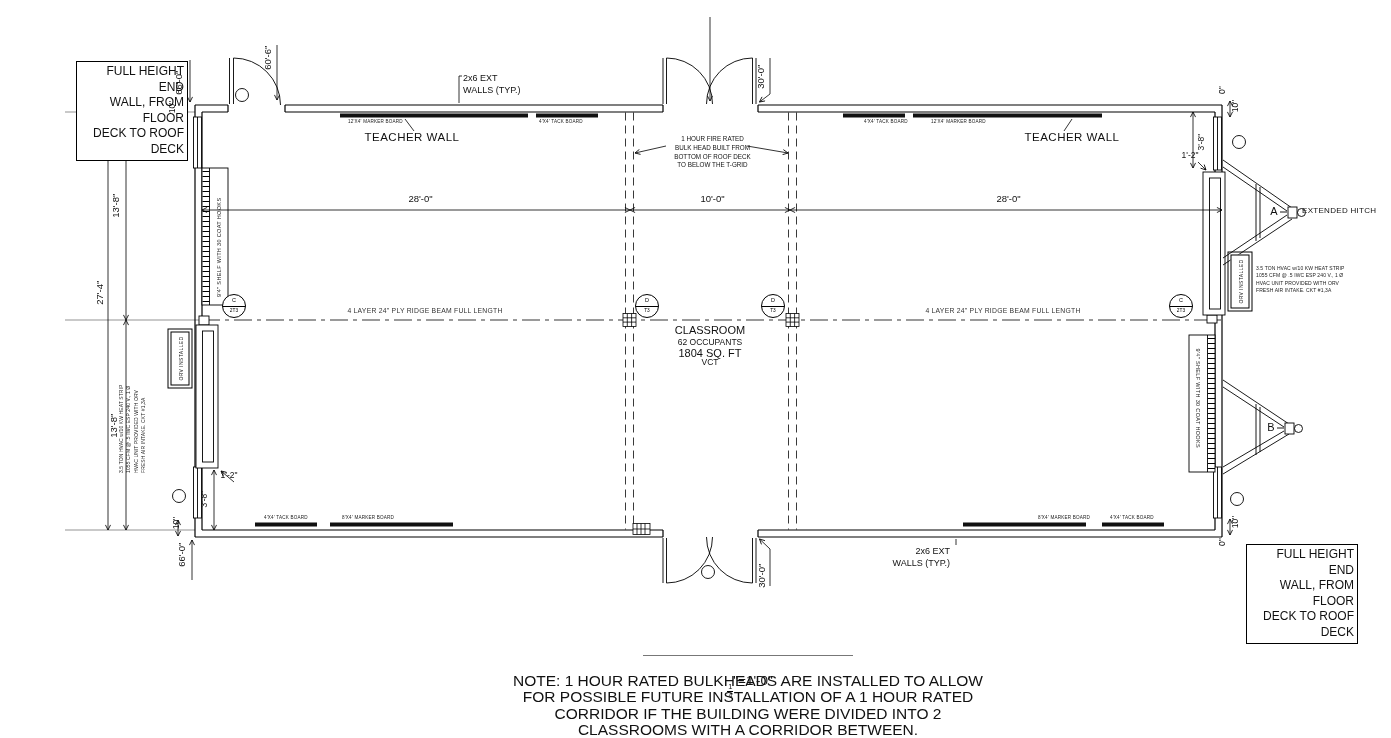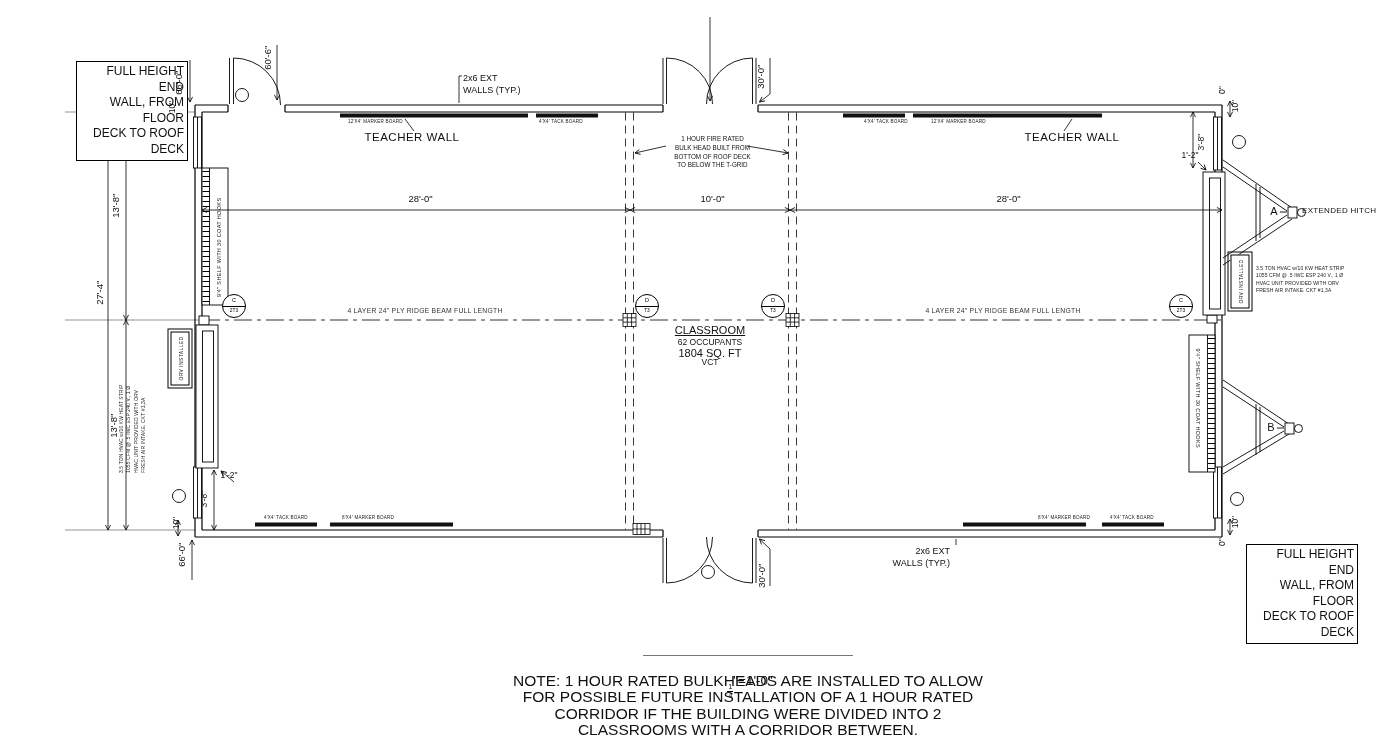--- a/index.html
+++ b/index.html
@@ -198,21 +198,21 @@
 WALLS (TYP.)</div>
 <div class="lbl" style="left:362px;top:131px;width:100px;font-size:11.5px;letter-spacing:.5px;">TEACHER WALL</div>
 <div class="lbl" style="left:1022px;top:131px;width:100px;font-size:11.5px;letter-spacing:.5px;">TEACHER WALL</div>
 <div class="lbl" style="left:660px;top:135px;width:105px;font-size:6.3px;line-height:1.4;">1 HOUR FIRE RATED
 BULK HEAD BUILT FROM
 BOTTOM OF ROOF DECK
 TO BELOW THE T-GRID</div>
 <div class="lbl ridge" style="left:340px;top:307px;width:170px;">4 LAYER 24" PLY RIDGE BEAM FULL LENGTH</div>
 <div class="lbl ridge" style="left:918px;top:307px;width:170px;">4 LAYER 24" PLY RIDGE BEAM FULL LENGTH</div>
 
-<div class="lbl" style="left:660px;top:324px;width:100px;font-size:11px;text-decoration:underline;">CLASSROOM</div>
+<div class="lbl" style="left:660px;top:324px;width:100px;font-size:11px;">CLASSROOM</div>
 <div class="lbl" style="left:660px;top:337px;width:100px;font-size:8.5px;">62 OCCUPANTS</div>
 <div class="lbl" style="left:660px;top:347px;width:100px;font-size:11px;">1804 SQ. FT</div>
 <div class="lbl" style="left:660px;top:357px;width:100px;font-size:8.5px;">VCT</div>
 
 <div class="lbl hvacnote" style="left:1256px;top:265px;width:110px;">3.5 TON HVAC w/10 KW HEAT STRIP
 1055 CFM @ .5 IWC ESP 240 V., 1 Ø
 HVAC UNIT PROVIDED WITH ORV
 FRESH AIR INTAKE. CKT #1,3A</div>
 <div class="lbl hvacnote rot" style="left:61px;top:386px;width:144px;height:30px;">3.5 TON HVAC w/10 KW HEAT STRIP
 1055 CFM @ .5 IWC ESP 240 V., 1 Ø

